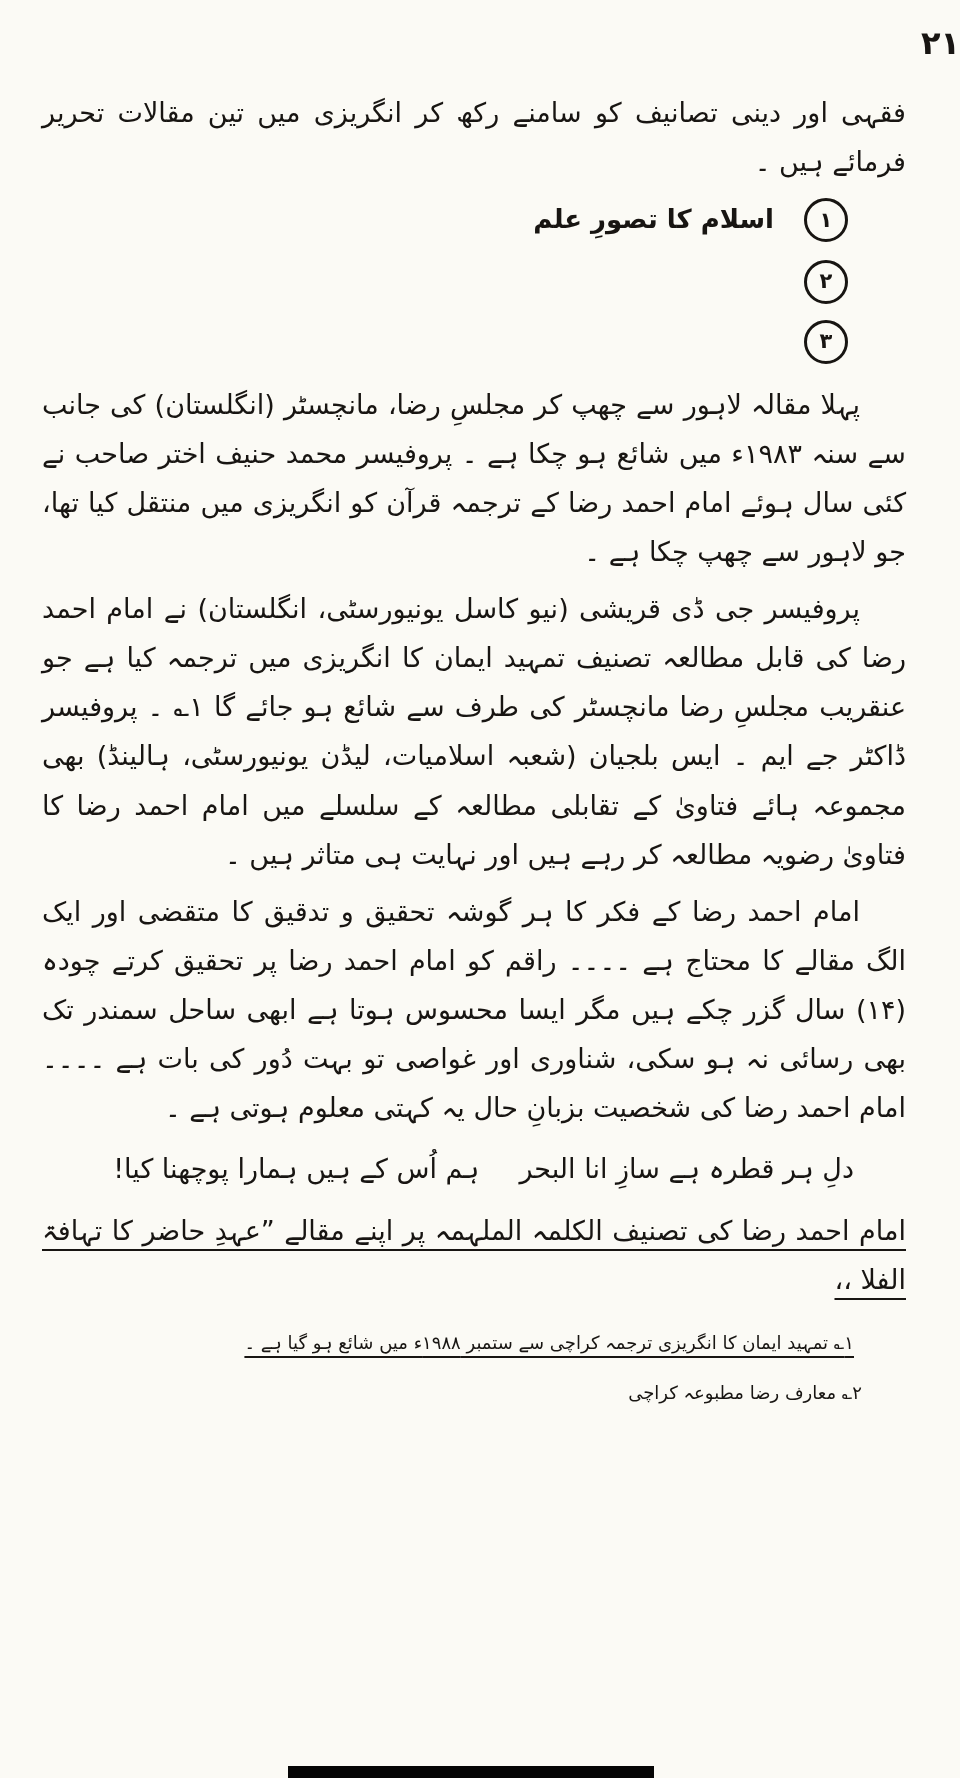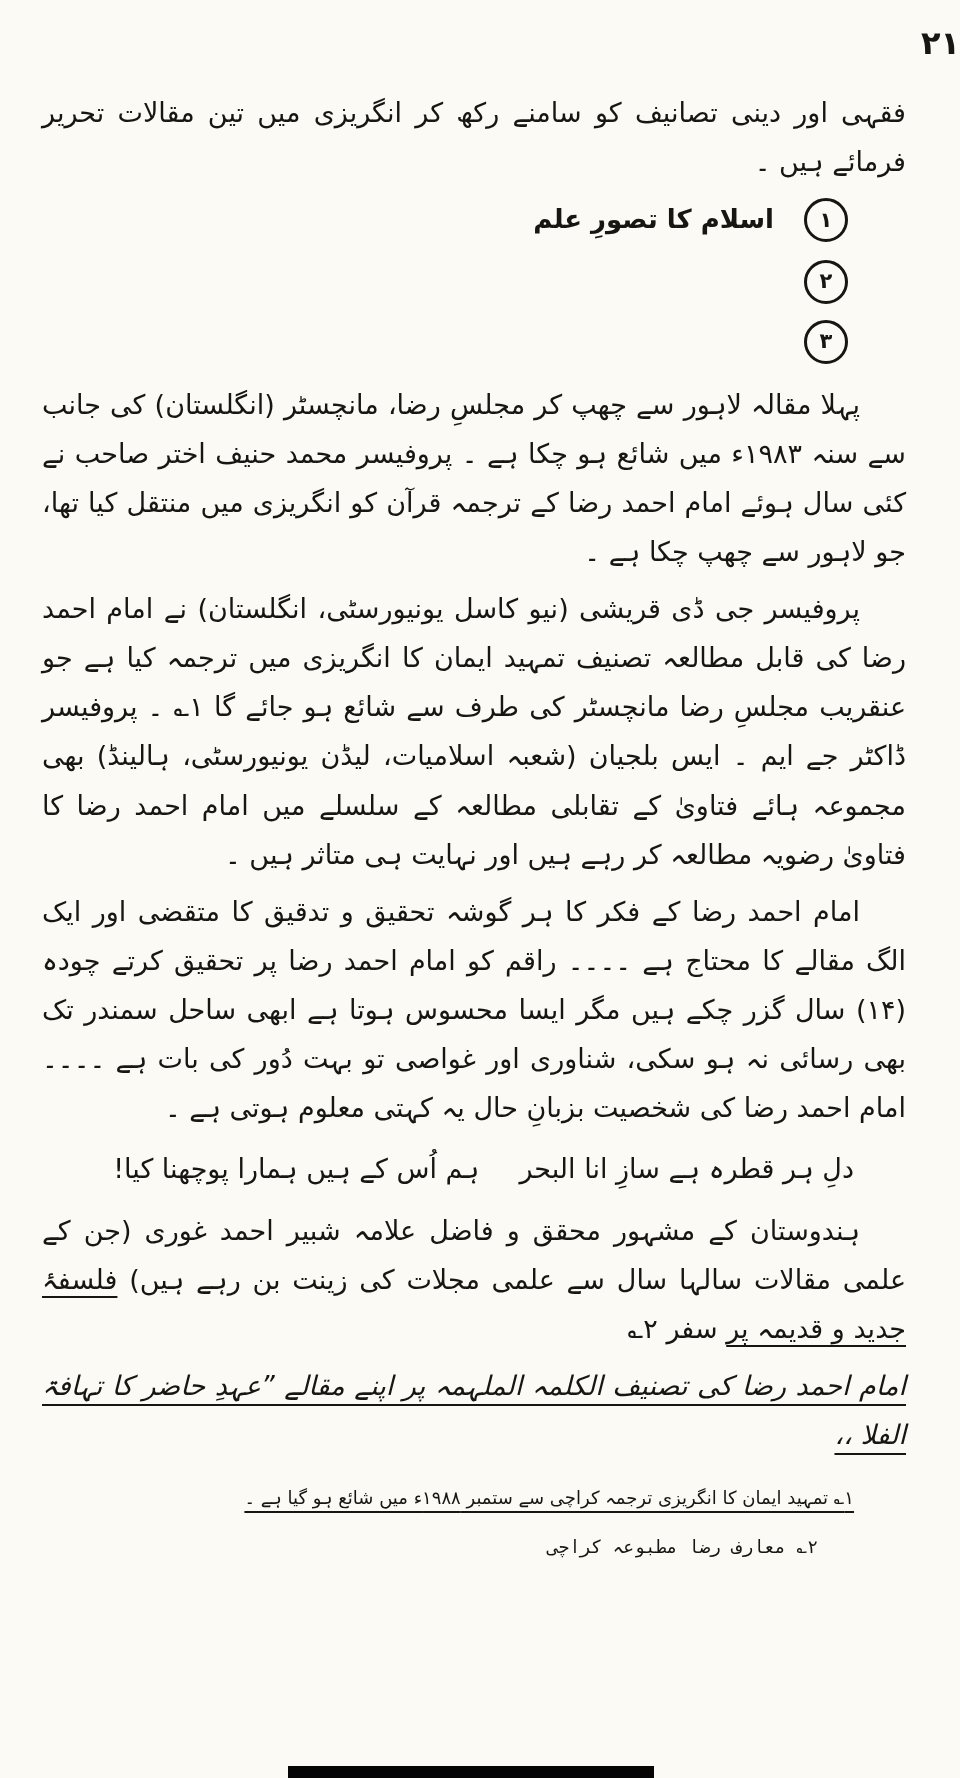--- a/index.html
+++ b/index.html
@@ -76,37 +76,35 @@
   }
   .u {
     text-decoration: underline;
     text-underline-offset: 7px;
     text-decoration-thickness: 2px;
   }
   .u-line {
     text-decoration: underline;
     text-underline-offset: 9px;
     text-decoration-thickness: 2px;
-    font-style: italic;
   }
   .footnotes {
     margin-top: 22px;
     font-size: 18px;
     line-height: 1.9;
   }
   .footnote-1 {
     margin-right: 52px;
     text-decoration: underline;
     text-underline-offset: 7px;
     text-decoration-thickness: 1.5px;
   }
   .footnote-2 {
     margin-top: 16px;
-    margin-right: 88px;
-    font-family: Liberation Mono, monospace;
+    margin-right: 44px;
   }
   .bottom-bar {
     position: absolute;
     bottom: 0;
     left: 288px;
     width: 366px;
     height: 12px;
     background: #050505;
   }
 </style>
@@ -139,21 +137,20 @@
 
     <p class="para indent">پروفیسر جی ڈی قریشی (نیو کاسل یونیورسٹی، انگلستان) نے امام احمد رضا کی قابل مطالعہ تصنیف تمہید ایمان کا انگریزی میں ترجمہ کیا ہے جو عنقریب مجلسِ رضا مانچسٹر کی طرف سے شائع ہو جائے گا ۱؎ ۔ پروفیسر ڈاکٹر جے ایم ۔ ایس بلجیان (شعبہ اسلامیات، لیڈن یونیورسٹی، ہالینڈ) بھی مجموعہ ہائے فتاویٰ کے تقابلی مطالعہ کے سلسلے میں امام احمد رضا کا فتاویٰ رضویہ مطالعہ کر رہے ہیں اور نہایت ہی متاثر ہیں ۔</p>
 
     <p class="para indent">امام احمد رضا کے فکر کا ہر گوشہ تحقیق و تدقیق کا متقضی اور ایک الگ مقالے کا محتاج ہے ۔۔۔۔ راقم کو امام احمد رضا پر تحقیق کرتے چودہ (۱۴) سال گزر چکے ہیں مگر ایسا محسوس ہوتا ہے ابھی ساحل سمندر تک بھی رسائی نہ ہو سکی، شناوری اور غواصی تو بہت دُور کی بات ہے ۔۔۔۔ امام احمد رضا کی شخصیت بزبانِ حال یہ کہتی معلوم ہوتی ہے ۔</p>
 
     <div class="verse">
       <span class="hemistich">دلِ ہر قطرہ ہے سازِ انا البحر</span>
       <span class="hemistich">ہم اُس کے ہیں ہمارا پوچھنا کیا!</span>
     </div>
 
-    <p class="para indent"><span>ہندوستان کے مشہور محقق و فاضل علامہ شبیر احمد غوری (جن کے علمی مقالات سالہا سال سے علمی مجلات کی زینت بن رہے ہیں) </span><span class="u">فلسفۂ جدید و قدیمہ پر</span><span> سفر ۲؎</span></p>
 
     <p class="para u-line">امام احمد رضا کی تصنیف الکلمہ الملہمہ پر اپنے مقالے ”عہدِ حاضر کا تہافۃ الفلا ،،</p>
 
     <div class="footnotes">
       <div class="footnote-1">۱؎ تمہید ایمان کا انگریزی ترجمہ کراچی سے ستمبر ۱۹۸۸ء میں شائع ہو گیا ہے ۔</div>
       <div class="footnote-2">۲؎ معارف رضا مطبوعہ کراچی</div>
     </div>
 
   </div>
 

